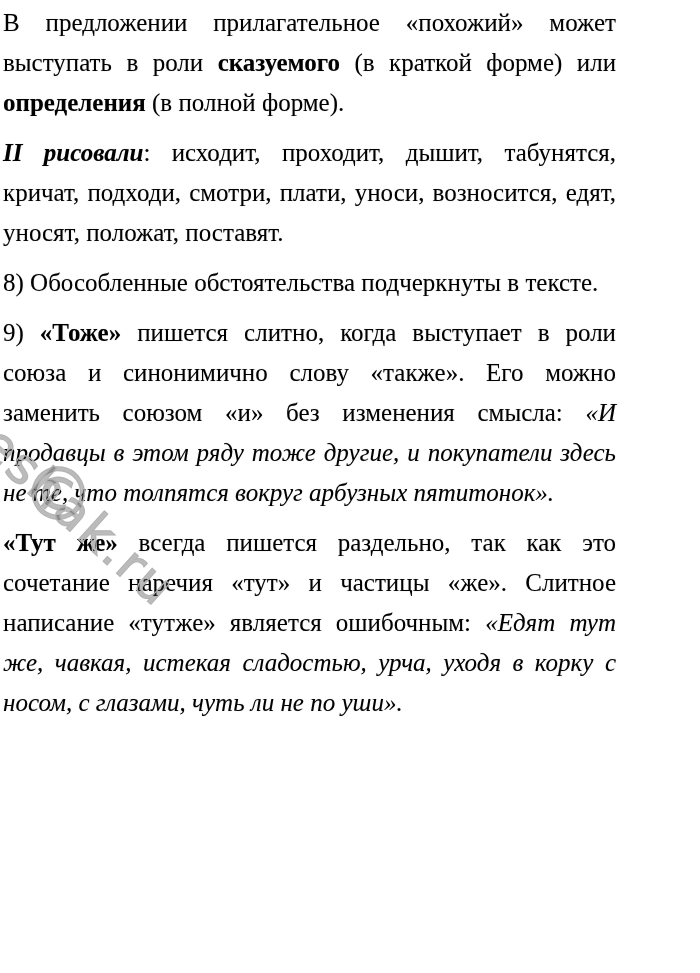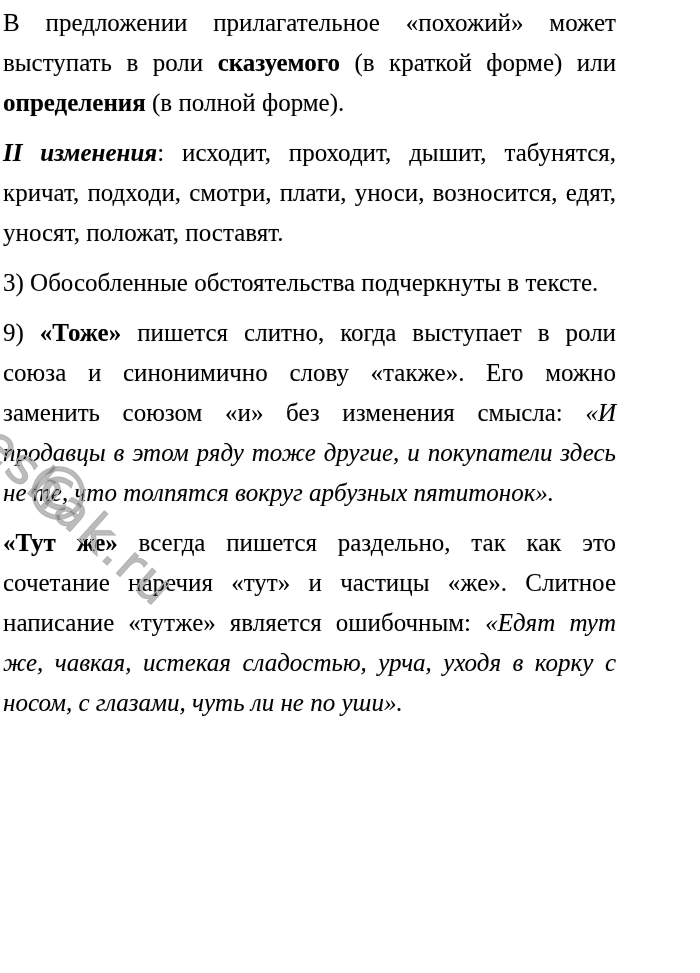--- a/index.html
+++ b/index.html
@@ -63,22 +63,22 @@
     color: transparent;
     -webkit-text-stroke: 1.3px #b3b3b3;
   }
 </style>
 </head>
 <body>
 
 <main class="page">
   <div class="paragraphs">
       <p><span>В предложении прилагательное «похожий» может выступать в роли </span><span class="bold">сказуемого</span><span> (в краткой форме) или </span><span class="bold">определения</span><span> (в полной форме).</span></p>
-      <p><span class="bold-italic">II изменения</span><span>: исходит, проходит, дышит, табунятся, кричат, подходи, смотри, плати, уноси, возносится, едят, уносят, положат, поставят.</span></p>
-      <p><span>3) Обособленные обстоятельства подчеркнуты в тексте.</span></p>
+      <p><span class="bold-italic">II рисовали</span><span>: исходит, проходит, дышит, табунятся, кричат, подходи, смотри, плати, уноси, возносится, едят, уносят, положат, поставят.</span></p>
+      <p><span>8) Обособленные обстоятельства подчеркнуты в тексте.</span></p>
       <p><span>9) </span><span class="bold">«Тоже»</span><span> пишется слитно, когда выступает в роли союза и синонимично слову «также». Его можно заменить союзом «и» без изменения смысла: </span><span class="italic">«И продавцы в этом ряду тоже другие, и покупатели здесь не те, что толпятся вокруг арбузных пятитонок».</span></p>
       <p><span class="bold">«Тут же»</span><span> всегда пишется раздельно, так как это сочетание наречия «тут» и частицы «же». Слитное написание «тутже» является ошибочным: </span><span class="italic">«Едят тут же, чавкая, истекая сладостью, урча, уходя в корку с носом, с глазами, чуть ли не по уши».</span></p>
     </div>
   <div class="watermark">
     <span class="wm-copy">©</span>
     <span class="wm-text">reshak.ru</span>
   </div>
 </main>
 
 </body></html>

